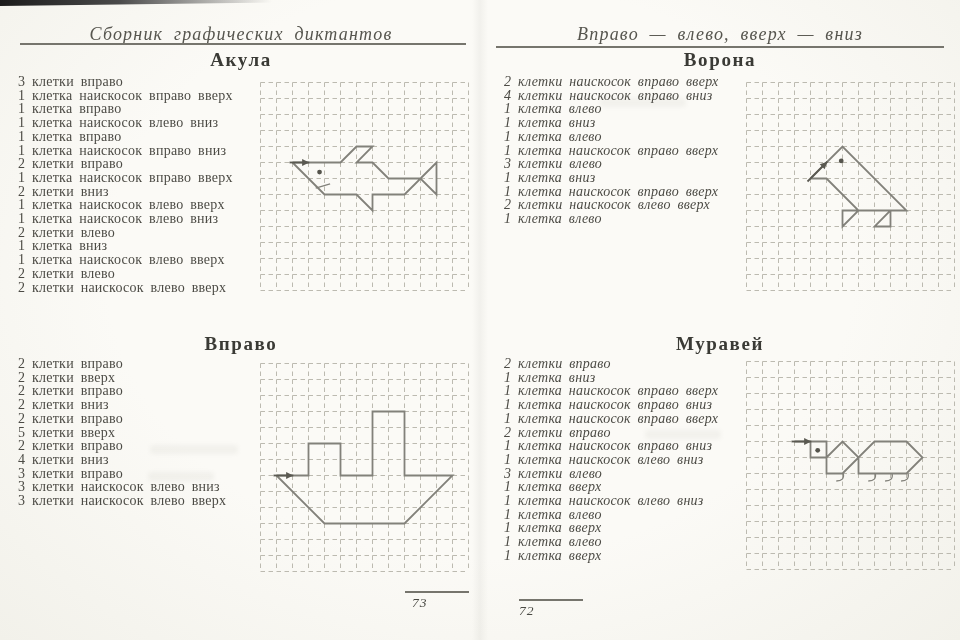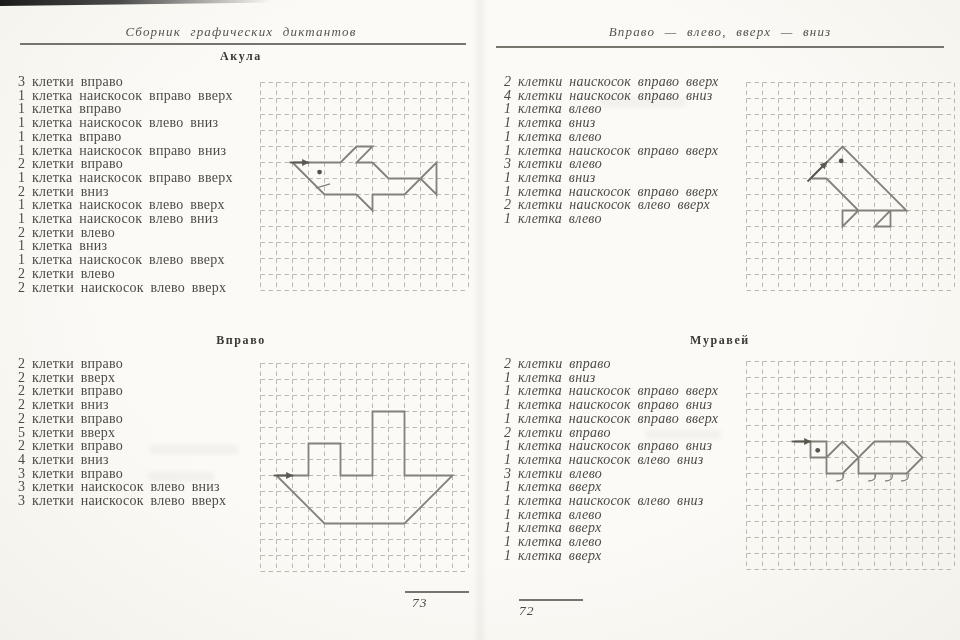--- a/index.html
+++ b/index.html
@@ -17,28 +17,28 @@
   .ghost.g1{left:150px;top:445px;width:88px;height:9px;}
   .ghost.g2{left:148px;top:472px;width:66px;height:9px;}
   .ghost.g3{left:600px;top:98px;width:86px;height:9px;}
   .ghost.g4{left:645px;top:430px;width:76px;height:9px;}
 
   .page{position:absolute;top:16px;height:610px;}
   .page-left{left:12px;width:458px;}
   .page-right{left:488px;width:464px;}
 
   .running-head{position:absolute;top:8px;left:0;right:0;text-align:center;
-        font-style:italic;font-size:13px;letter-spacing:1.2px;word-spacing:5px;
+        font-style:italic;font-size:18px;letter-spacing:1.2px;word-spacing:5px;
         color:var(--head-color,#56554e);}
   .head-rule{position:absolute;height:2px;background:var(--rule-color,#76756d);left:8px;}
   .page-left .head-rule{top:27px;width:446px;}
   .page-right .head-rule{top:30px;width:448px;}
 
   .section-title{position:absolute;left:0;right:0;text-align:center;
-        font-weight:bold;font-size:12px;letter-spacing:1.6px;
+        font-weight:bold;font-size:19px;letter-spacing:1.6px;
         color:var(--heading-color,#3a3a35);}
   .section-title.t1{top:33px;}
   .section-title.t2{top:317px;}
 
   .instr-list{position:absolute;width:242px;}
   .page-left .instr-list{left:6px;}
   .page-right .instr-list{left:16px;font-style:italic;}
   .instr-list.l1{top:59px;}
   .instr-list.l2{top:341px;}
   .instr-line{font-size:14px;line-height:13.7px;letter-spacing:0.25px;word-spacing:3px;
@@ -181,20 +181,21 @@
           <polygon points="33.3,112.5 26.096423181178583,115.97972427288984 26.096423181178583,109.02027572711016" fill="#5a5951"></polygon>
         </g>
       </svg>
     <div class="footer-rule"></div>
     <div class="page-num">73</div>
   </div>
 
   <div class="page page-right">
     <div class="running-head">Вправо — влево, вверх — вниз</div>
     <div class="head-rule"></div>
+    <div class="section-title t1">Ворона</div>
     <div class="instr-list l1">
         <div class="instr-line">2 клетки наискосок вправо вверх</div>
         <div class="instr-line">4 клетки наискосок вправо вниз</div>
         <div class="instr-line">1 клетка влево</div>
         <div class="instr-line">1 клетка вниз</div>
         <div class="instr-line">1 клетка влево</div>
         <div class="instr-line">1 клетка наискосок вправо вверх</div>
         <div class="instr-line">3 клетки влево</div>
         <div class="instr-line">1 клетка вниз</div>
         <div class="instr-line">1 клетка наискосок вправо вверх</div>

